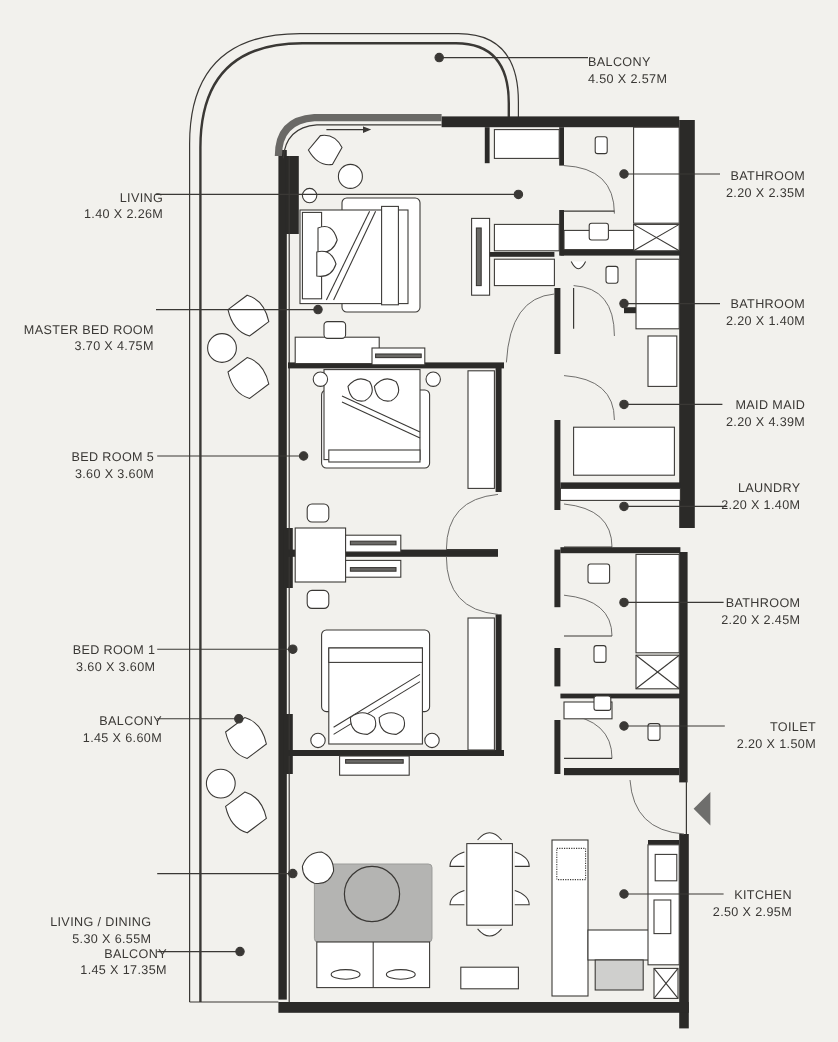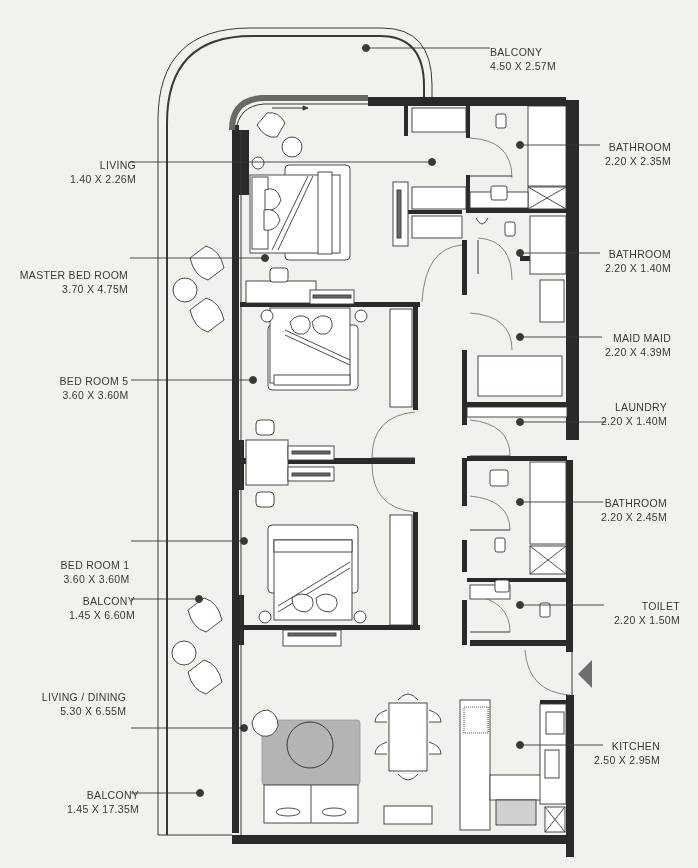--- a/index.html
+++ b/index.html
@@ -299,33 +299,33 @@
   <span>3.60 X 3.60M</span>
 </div>
 <div class="lbl right" style="left:634px; top:400px;">
   <span>LAUNDRY</span>
   <span>2.20 X 1.40M</span>
 </div>
 <div class="lbl right" style="left:634px; top:496px;">
   <span>BATHROOM</span>
   <span>2.20 X 2.45M</span>
 </div>
-<div class="lbl left" style="left:95px; top:535px;margin-top:23px;">
+<div class="lbl left" style="left:95px; top:535px;">
   <span>BED ROOM 1</span>
   <span>3.60 X 3.60M</span>
 </div>
 <div class="lbl left" style="left:102px; top:594px;">
   <span>BALCONY</span>
   <span>1.45 X 6.60M</span>
 </div>
 <div class="lbl right" style="left:627px; top:599px;margin-left:20px;">
   <span>TOILET</span>
   <span>2.20 X 1.50M</span>
 </div>
-<div class="lbl left" style="left:84px; top:690px;">
+<div class="lbl left" style="left:84px; top:762px;">
   <span>LIVING / DINING</span>
   <span>5.30 X 6.55M</span>
 </div>
 <div class="lbl right" style="left:627px; top:739px;">
   <span>KITCHEN</span>
   <span>2.50 X 2.95M</span>
 </div>
 <div class="lbl left" style="left:103px; top:788px;">
   <span>BALCONY</span>
   <span>1.45 X 17.35M</span>

